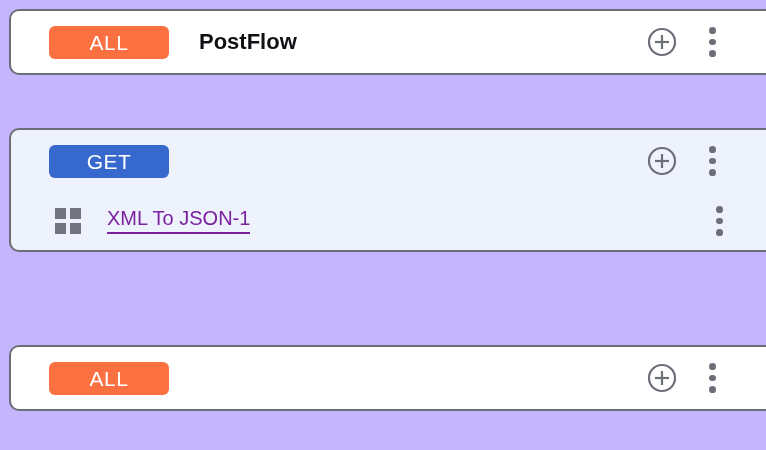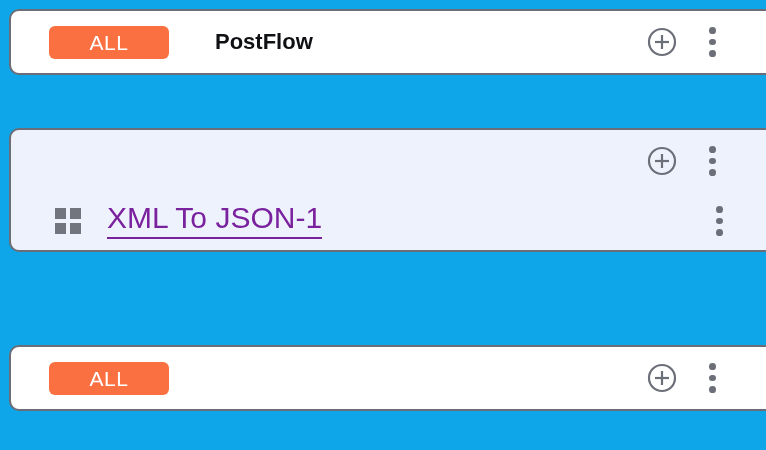--- a/index.html
+++ b/index.html
@@ -11,21 +11,21 @@
     height: 450px;
     background: #ffffff;
     font-family: "Liberation Sans", sans-serif;
     overflow: hidden;
   }
 
   #flow-panel {
     position: relative;
     width: 766px;
     height: 450px;
-    background: #0ea5e9;
+    background: #c4b5fd;
     overflow: hidden;
   }
 
   
   .flow-card {
     position: absolute;
     left: 9px;
     width: 790px;                 
     box-sizing: border-box;
     border: 2px solid #6b6e76;
@@ -68,21 +68,21 @@
   }
   .method-badge.badge-all {
     background: #fb7040;
   }
   .method-badge.badge-get {
     background: #3668ce;
   }
 
   
   .flow-title {
-    margin-left: 46px;
+    margin-left: 30px;
     font-size: 22px;
     font-weight: bold;
     color: #101114;
     white-space: nowrap;
     line-height: 1;
   }
 
   
   .grid-icon {
     flex: 0 0 auto;
@@ -94,21 +94,21 @@
     gap: 4px;
   }
   .grid-icon i {
     display: block;
     width: 11px;
     height: 11px;
     background: #72757d;
   }
   .policy-link {
     margin-left: 26px;
-    font-size: 30px;
+    font-size: 20px;
     font-weight: 400;
     color: #7a219e;
     text-decoration: none;
     border-bottom: 2px solid #7a219e;
     padding-bottom: 4px;
     white-space: nowrap;
     line-height: 1;
     cursor: pointer;
   }
 
@@ -178,20 +178,21 @@
           <span></span>
         </div>
       </div>
     </div>
   </div>
 
   <div class="flow-card is-selected" style="top:128px;">
 
     <div class="flow-row">
 
+      <div class="method-badge badge-get">GET</div>
 
 
       <div class="row-actions">
         <svg class="add-icon" viewBox="0 0 30 30">
           <circle cx="15" cy="15" r="13" fill="none" stroke="#6c6f77" stroke-width="2.2"></circle>
           <line x1="15" y1="8" x2="15" y2="22" stroke="#6c6f77" stroke-width="2.2"></line>
           <line x1="8" y1="15" x2="22" y2="15" stroke="#6c6f77" stroke-width="2.2"></line>
         </svg>
 
         <div class="kebab-icon">

